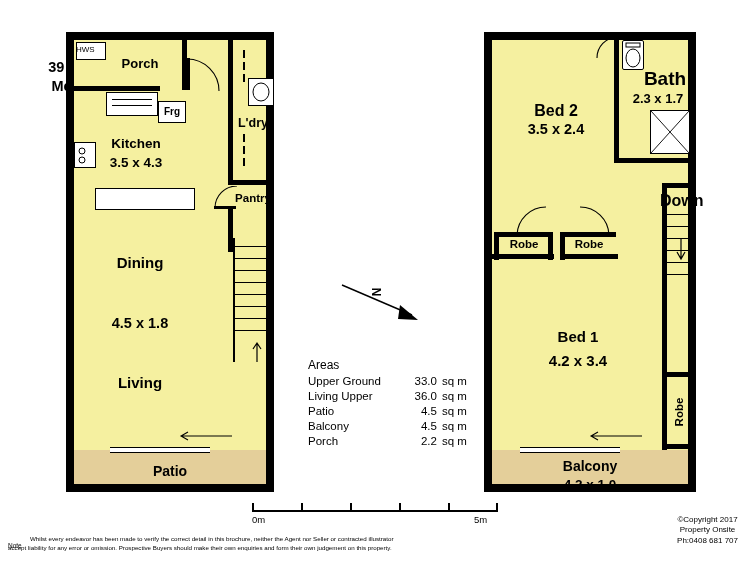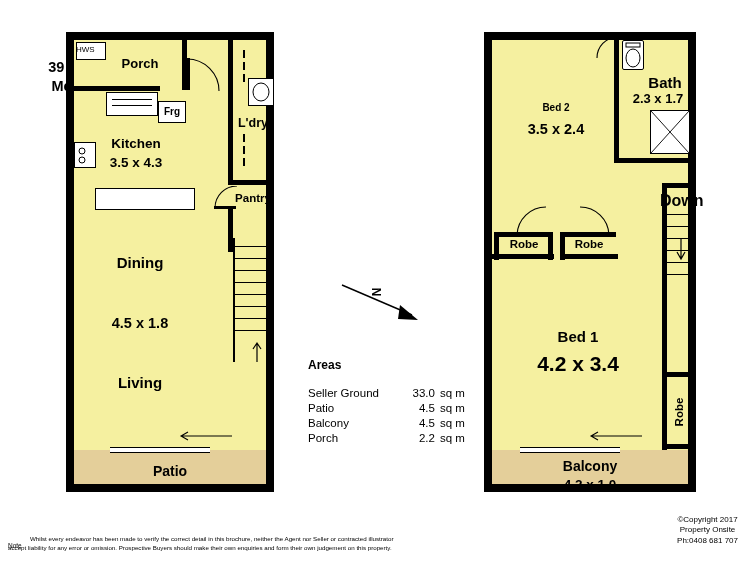--- a/index.html
+++ b/index.html
@@ -14,21 +14,21 @@
   .white{position:absolute;background:#ffffff;}
   .lbl{position:absolute;text-align:center;line-height:1.15;white-space:nowrap;}
   .b{font-weight:bold;}
 
   
   #title{position:absolute;left:305;top:38px;width:210px;text-align:center;
          font-weight:bold;font-size:14.5px;line-height:1.35;}
 
   
   #areas{position:absolute;left:308px;top:358px;font-size:11.5px;line-height:1.29;}
-  #areas .hd{font-weight:bold;font-size:12px;margin-bottom:13px;}
+  #areas .hd{font-weight:normal;font-size:12px;margin-bottom:1px;}
   #areas table{border-collapse:collapse;font-size:11.5px;}
   #areas td{padding:0 0 0 0;line-height:1.29;}
   #areas td.n{padding-left:14px;text-align:right;width:42px;}
   #areas td.u{padding-left:5px;}
   #areas tr.tot td{font-weight:bold;}
   #areas tr.tot td:first-child{padding-left:24px;}
 
   
   #scalewrap{position:absolute;left:252px;top:500px;width:250px;height:28px;}
   #scalewrap .bar{position:absolute;left:0;top:10px;width:246px;height:1.5px;background:#000;}
@@ -159,33 +159,33 @@
     <div class="wall" style="left:484px;top:484px;width:212px;height:8px;"></div>
 
     <div class="wall" style="left:614px;top:32px;width:5px;height:130px;"></div>
     <div class="wall" style="left:614px;top:158px;width:80px;height:5px;"></div>
 
     <div class="white" style="left:622px;top:40px;width:22px;height:30px;border:1.3px solid #000;box-sizing:border-box;border-radius:2px;"></div>
     <svg style="position:absolute;left:622px;top:40px;width:22px;height:30px;">
       <ellipse cx="11" cy="18" rx="7" ry="9" fill="none" stroke="#000" stroke-width="1"></ellipse>
       <rect x="4" y="3" width="14" height="4" fill="none" stroke="#000" stroke-width="1"></rect>
     </svg>
-    <div class="lbl b" style="left:632px;top:74px;width:66px;font-size:15px;">Bath</div>
+    <div class="lbl b" style="left:632px;top:68px;width:66px;font-size:19px;">Bath</div>
     <div class="lbl b" style="left:618px;top:92px;width:80px;font-size:13px;">2.3 x 1.7</div>
 
     <div class="white" style="left:650px;top:110px;width:40px;height:44px;border:1.3px solid #000;box-sizing:border-box;"></div>
     <svg style="position:absolute;left:650px;top:110px;width:40px;height:44px;">
       <path d="M1,1 L39,43 M39,1 L1,43" stroke="#000" stroke-width="0.9" fill="none"></path>
     </svg>
 
     <svg style="position:absolute;left:596px;top:36px;width:22px;height:26px;">
       <path d="M21,1 A21,21 0 0 0 1,22" fill="none" stroke="#000" stroke-width="1.1"></path>
     </svg>
 
-    <div class="lbl b" style="left:486px;top:102px;width:140px;font-size:10px;">Bed 2</div>
+    <div class="lbl b" style="left:486px;top:102px;width:140px;font-size:16px;">Bed 2</div>
     <div class="lbl b" style="left:486px;top:121px;width:140px;font-size:14.5px;">3.5 x 2.4</div>
 
     <div class="wall" style="left:484px;top:254px;width:14px;height:5px;"></div>
     <div class="wall" style="left:494px;top:232px;width:5px;height:28px;"></div>
     <div class="wall" style="left:494px;top:232px;width:58px;height:5px;"></div>
     <div class="wall" style="left:548px;top:232px;width:5px;height:28px;"></div>
     <div class="wall" style="left:494px;top:254px;width:60px;height:5px;"></div>
     <div class="lbl b" style="left:497px;top:238px;width:54px;font-size:11.5px;">Robe</div>
 
     <div class="wall" style="left:560px;top:232px;width:5px;height:28px;"></div>
@@ -209,21 +209,21 @@
     <div class="stair" style="left:667px;top:226px;width:29px;"></div>
     <div class="stair" style="left:667px;top:238px;width:29px;"></div>
     <div class="stair" style="left:667px;top:250px;width:29px;"></div>
     <div class="stair" style="left:667px;top:262px;width:29px;"></div>
     <div class="stair" style="left:667px;top:274px;width:29px;"></div>
     <svg style="position:absolute;left:674px;top:236px;width:14px;height:26px;">
       <path d="M7,2 L7,22 M3,16 L7,23 L11,16" fill="none" stroke="#000" stroke-width="1.2"></path>
     </svg>
 
     <div class="lbl b" style="left:498px;top:328px;width:160px;font-size:15px;">Bed 1</div>
-    <div class="lbl b" style="left:498px;top:352px;width:160px;font-size:21px;">4.2 x 3.4</div>
+    <div class="lbl b" style="left:498px;top:352px;width:160px;font-size:15px;">4.2 x 3.4</div>
 
     <div class="wall" style="left:662px;top:372px;width:34px;height:5px;"></div>
     <div class="wall" style="left:662px;top:372px;width:5px;height:78px;"></div>
     <div class="wall" style="left:662px;top:444px;width:34px;height:5px;"></div>
     <div style="position:absolute;left:666px;top:382px;width:26px;height:60px;
                 display:flex;align-items:center;justify-content:center;">
       <span style="transform:rotate(-90deg);font-size:11.5px;font-weight:bold;white-space:nowrap;">Robe</span>
     </div>
 
     <div class="white" style="left:520px;top:447px;width:100px;height:6px;border-top:1.3px solid #000;border-bottom:1.3px solid #000;box-sizing:border-box;"></div>
@@ -240,22 +240,27 @@
       <path d="M60,30 L78,45 L58,44 Z" fill="#000"></path>
     </svg>
     <span style="position:absolute;left:33px;top:10px;font-size:12px;font-weight:bold;transform:rotate(-90deg);">N</span>
   </div>
 
   <div id="areas">
     <div class="hd">Areas</div>
     <table>
       <tbody>
         <tr>
-          <td>Seller Ground</td>
+          <td>Upper Ground</td>
           <td class="n">33.0</td>
+          <td class="u">sq m</td>
+        </tr>
+        <tr>
+          <td>Living Upper</td>
+          <td class="n">36.0</td>
           <td class="u">sq m</td>
         </tr>
         <tr>
           <td>Patio</td>
           <td class="n">4.5</td>
           <td class="u">sq m</td>
         </tr>
         <tr>
           <td>Balcony</td>
           <td class="n">4.5</td>
@@ -263,20 +268,31 @@
         </tr>
         <tr>
           <td>Porch</td>
           <td class="n">2.2</td>
           <td class="u">sq m</td>
         </tr>
       </tbody>
     </table>
   </div>
 
+  <div id="scalewrap">
+    <div class="bar"></div>
+    <div class="tick" style="left:0px;"></div>
+    <div class="tick" style="left:49px;"></div>
+    <div class="tick" style="left:98px;"></div>
+    <div class="tick" style="left:147px;"></div>
+    <div class="tick" style="left:196px;"></div>
+    <div class="tick" style="left:244px;"></div>
+    <div class="t0">0m</div>
+    <div class="t5">5m</div>
+  </div>
 
   <div id="note">
     <span class="ntag">Note</span>
     <span class="ntxt">Whilst every endeavor has been made to verify the correct detail in this brochure, neither the Agent nor Seller or contracted illustrator accept liability for any error or omission. Prospective Buyers should make their own enquiries and form their own judgement on this property.</span>
   </div>
 
   <div id="copy">
     <div>©Copyright 2017</div>
     <div>Property Onsite</div>
     <div>Ph:0408 681 707</div>

